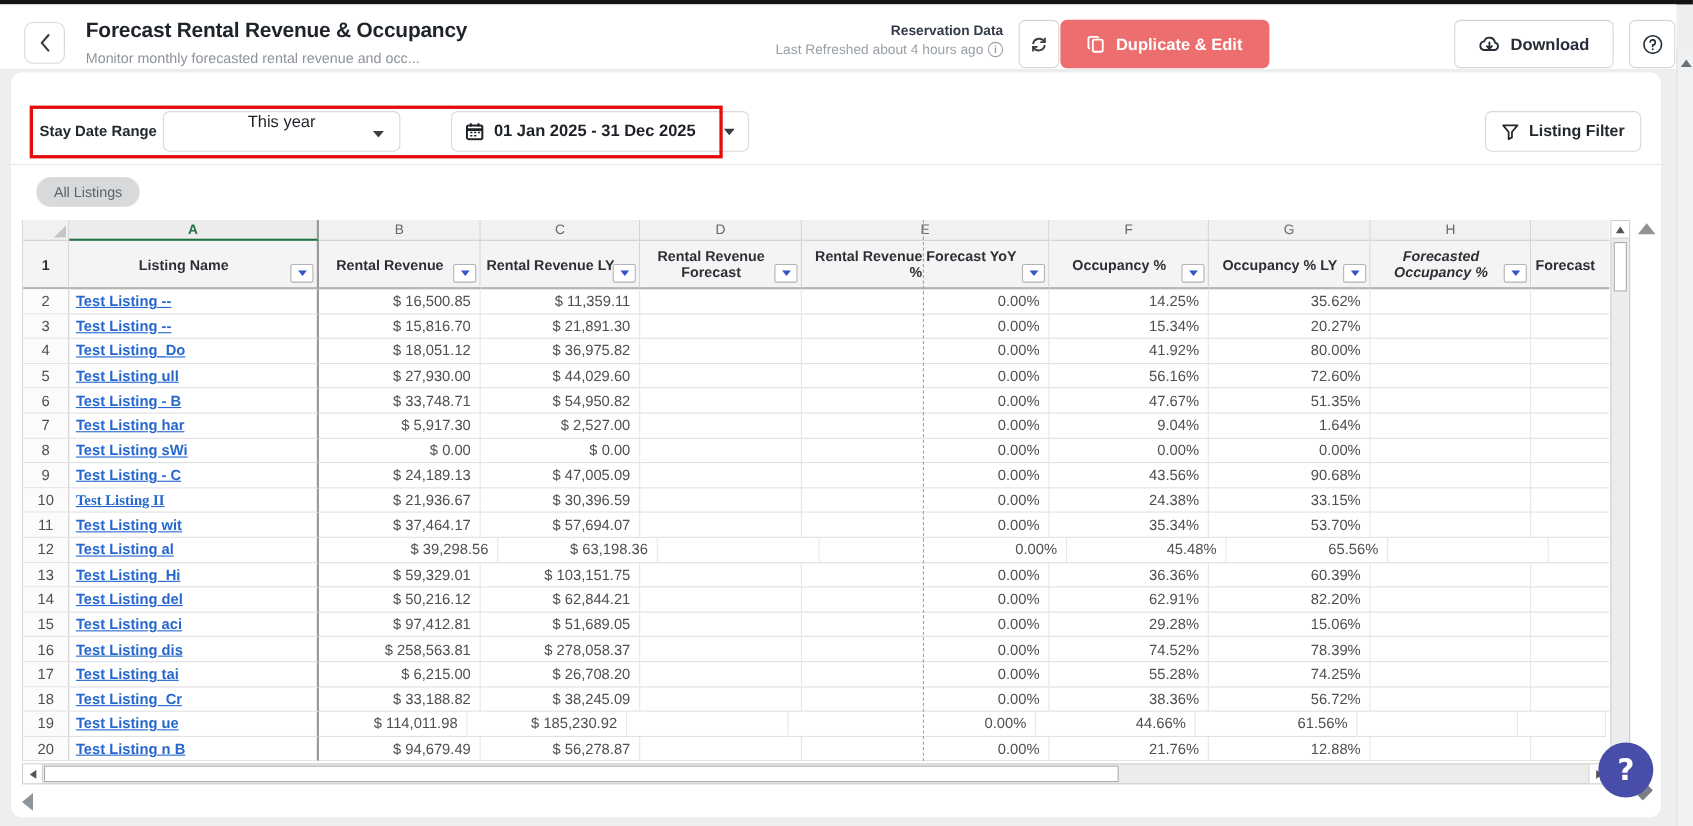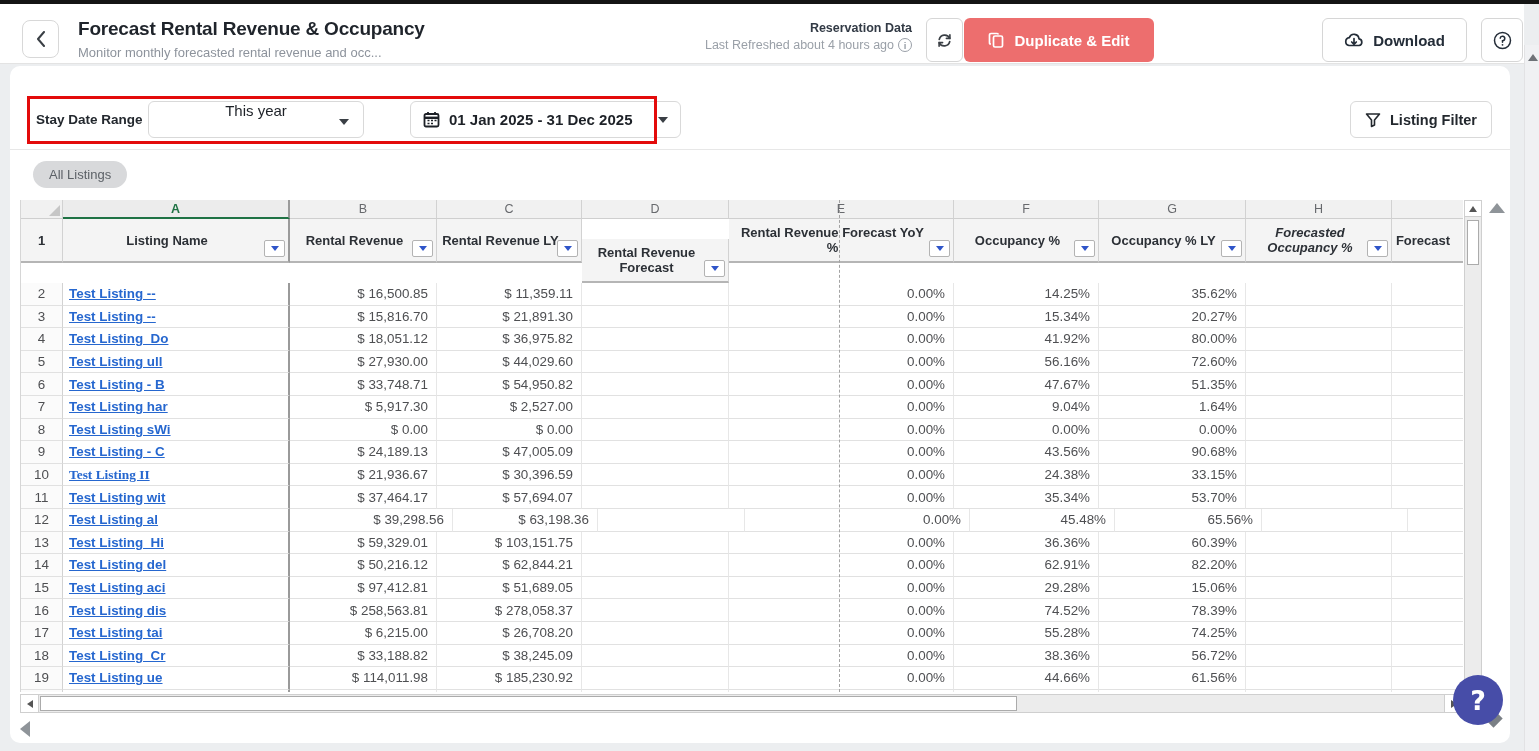--- a/index.html
+++ b/index.html
@@ -207,21 +207,21 @@
           <div class="flt-btn">
             <div class="tri-blue"></div>
           </div>
         </div>
         <div class="t-cell" style="width: 145px;">
           <div class="">Rental Revenue LY</div>
           <div class="flt-btn">
             <div class="tri-blue"></div>
           </div>
         </div>
-        <div class="t-cell" style="width: 147px; margin-top: 20px;">
+        <div class="t-cell" style="width: 147px;">
           <div class="">Rental Revenue Forecast</div>
           <div class="flt-btn">
             <div class="tri-blue"></div>
           </div>
         </div>
         <div class="t-cell" style="width: 225px;">
           <div class="">Rental Revenue Forecast YoY %</div>
           <div class="flt-btn">
             <div class="tri-blue"></div>
           </div>
@@ -484,21 +484,21 @@
         <div class="t-cell cell-num" style="width: 145px;">38.36%</div>
         <div class="t-cell cell-num" style="width: 147px;">56.72%</div>
         <div class="t-cell cell-num" style="width: 146px;"></div>
         <div class="t-cell cell-num" style="width: 80px;"></div>
       </div>
       <div class="t-row body-row">
         <div class="t-cell rownum-cell" style="width: 42px;">19</div>
         <div class="t-cell cell-name freeze-r" style="width: 227px;">
           <a class="listing-link" href="#">Test Listing ue</a>
         </div>
-        <div class="t-cell cell-num" style="width: 147px;">$ 114,011.98</div>
+        <div class="t-cell cell-num" style="width: 135px;">$ 114,011.98</div>
         <div class="t-cell cell-num" style="width: 145px;">$ 185,230.92</div>
         <div class="t-cell cell-num" style="width: 147px;"></div>
         <div class="t-cell cell-num" style="width: 225px;">0.00%</div>
         <div class="t-cell cell-num" style="width: 145px;">44.66%</div>
         <div class="t-cell cell-num" style="width: 147px;">61.56%</div>
         <div class="t-cell cell-num" style="width: 146px;"></div>
         <div class="t-cell cell-num" style="width: 80px;"></div>
       </div>
       <div class="t-row body-row">
         <div class="t-cell rownum-cell" style="width: 42px;">20</div>

